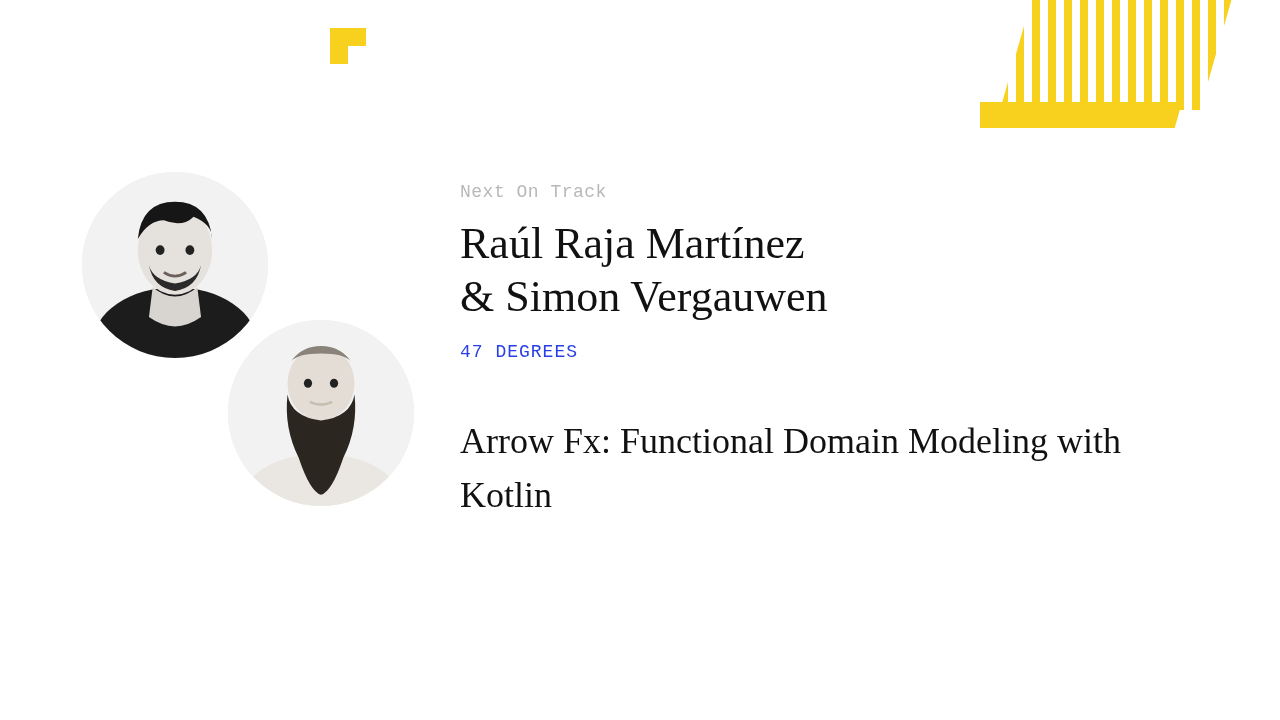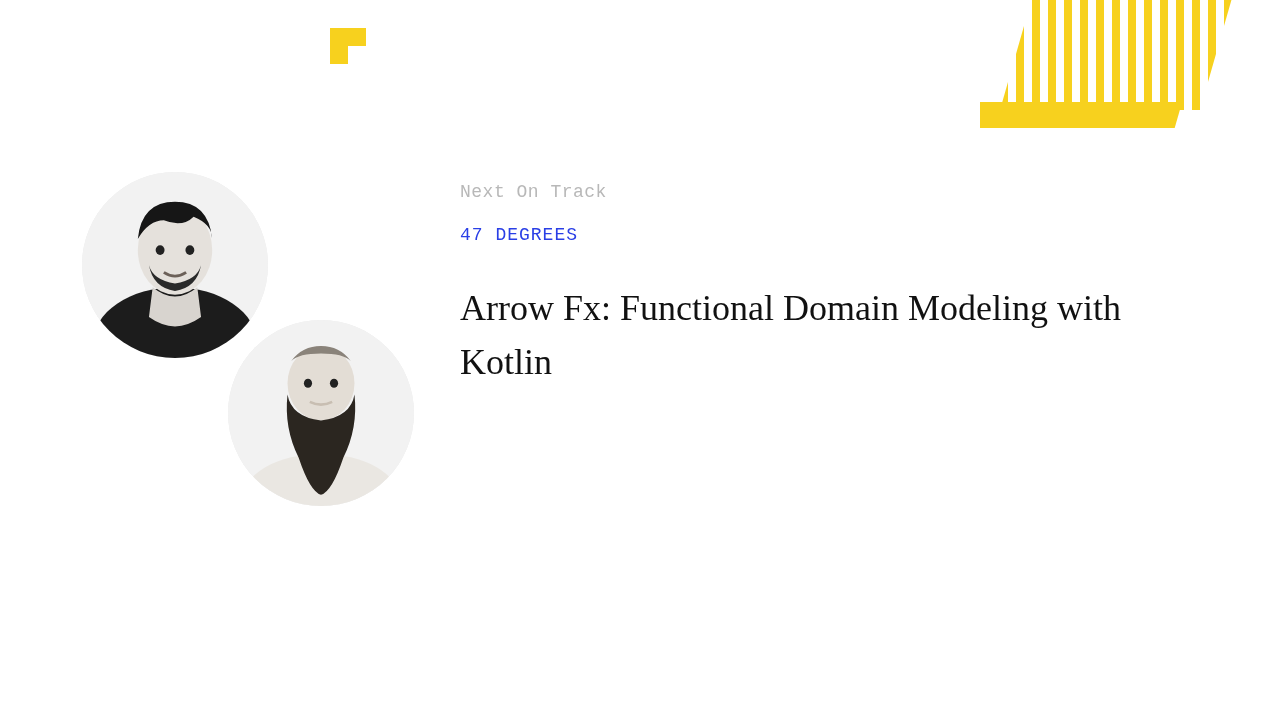--- a/index.html
+++ b/index.html
@@ -48,36 +48,36 @@
     position: absolute;
     top: 182px;
     left: 460px;
     width: 720px;
   }
   .eyebrow {
     font-family: 'Courier New', Courier, monospace;
     font-size: 18px;
     letter-spacing: 0.5px;
     color: #b8b8b8;
-    margin-bottom: 23px;
+    margin-bottom: 16px;
   }
   .speakers {
     font-family: Georgia, 'Times New Roman', serif;
     font-size: 44px;
     line-height: 1.2;
     color: #111111;
     font-weight: 400;
     margin-bottom: 18px;
   }
   .company {
     font-family: 'Courier New', Courier, monospace;
     font-size: 18px;
     letter-spacing: 1px;
     color: #2a3fe6;
-    margin-bottom: 36px;
+    margin-bottom: 52px;
   }
   .talk-title {
     font-family: Georgia, 'Times New Roman', serif;
     font-size: 36px;
     line-height: 1.5;
     color: #111111;
     font-weight: 400;
   }
 </style>
 </head>
@@ -130,15 +130,19 @@
       <ellipse cx="43" cy="34" rx="2.2" ry="2.4" fill="#222"></ellipse>
       <ellipse cx="57" cy="34" rx="2.2" ry="2.4" fill="#222"></ellipse>
       <path d="M32 40 Q30 58 38 74 Q44 92 50 94 Q56 92 62 74 Q70 58 68 40 Q66 52 50 54 Q34 52 32 40 Z" fill="#2b2620"></path>
       <path d="M44 44 Q50 47 56 44" stroke="#c8beb2" stroke-width="1.4" fill="none"></path>
     </svg>
   </div>
 </div>
 
 <div class="content">
   <div class="eyebrow">Next On Track</div>
+  <div class="speakers">
+    <div>Raúl Raja Martínez</div>
+    <div>&amp; Simon Vergauwen</div>
+  </div>
   <div class="company">47 DEGREES</div>
   <div class="talk-title">Arrow Fx: Functional Domain Modeling with Kotlin</div>
 </div>
 
 </body></html>

